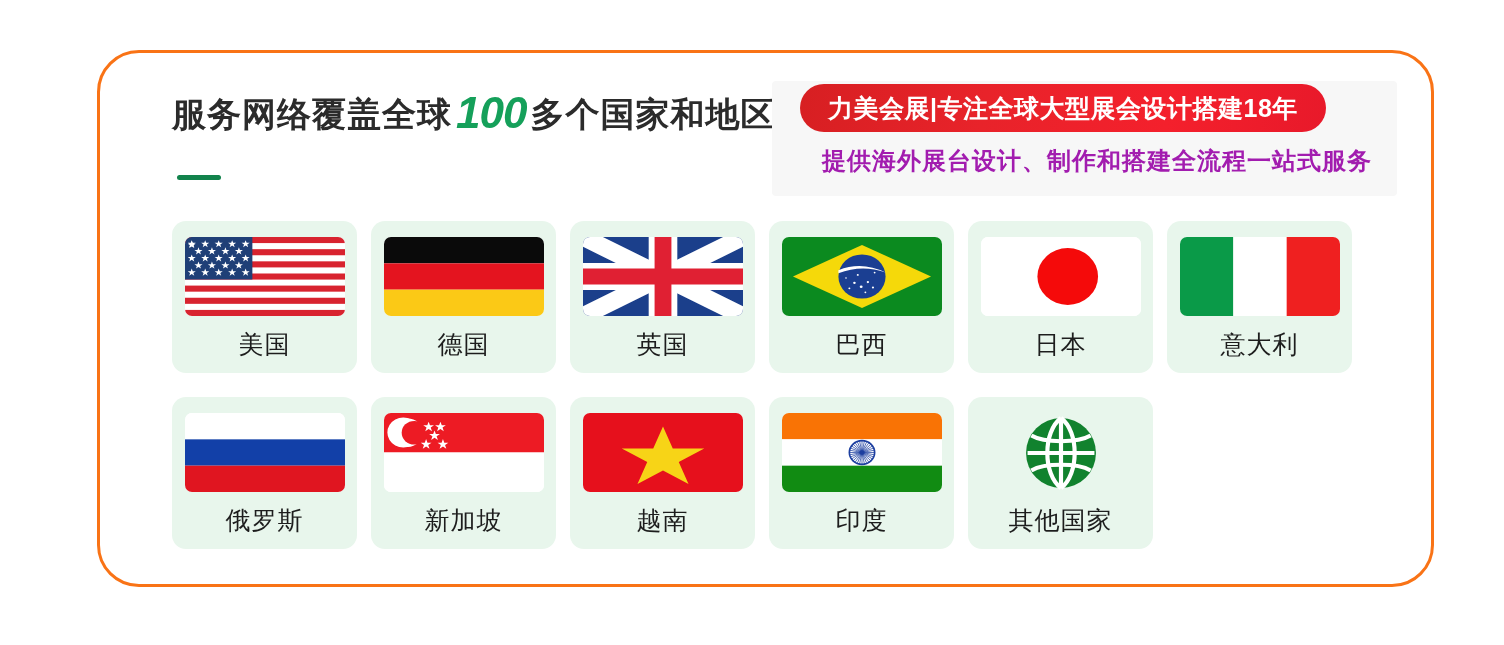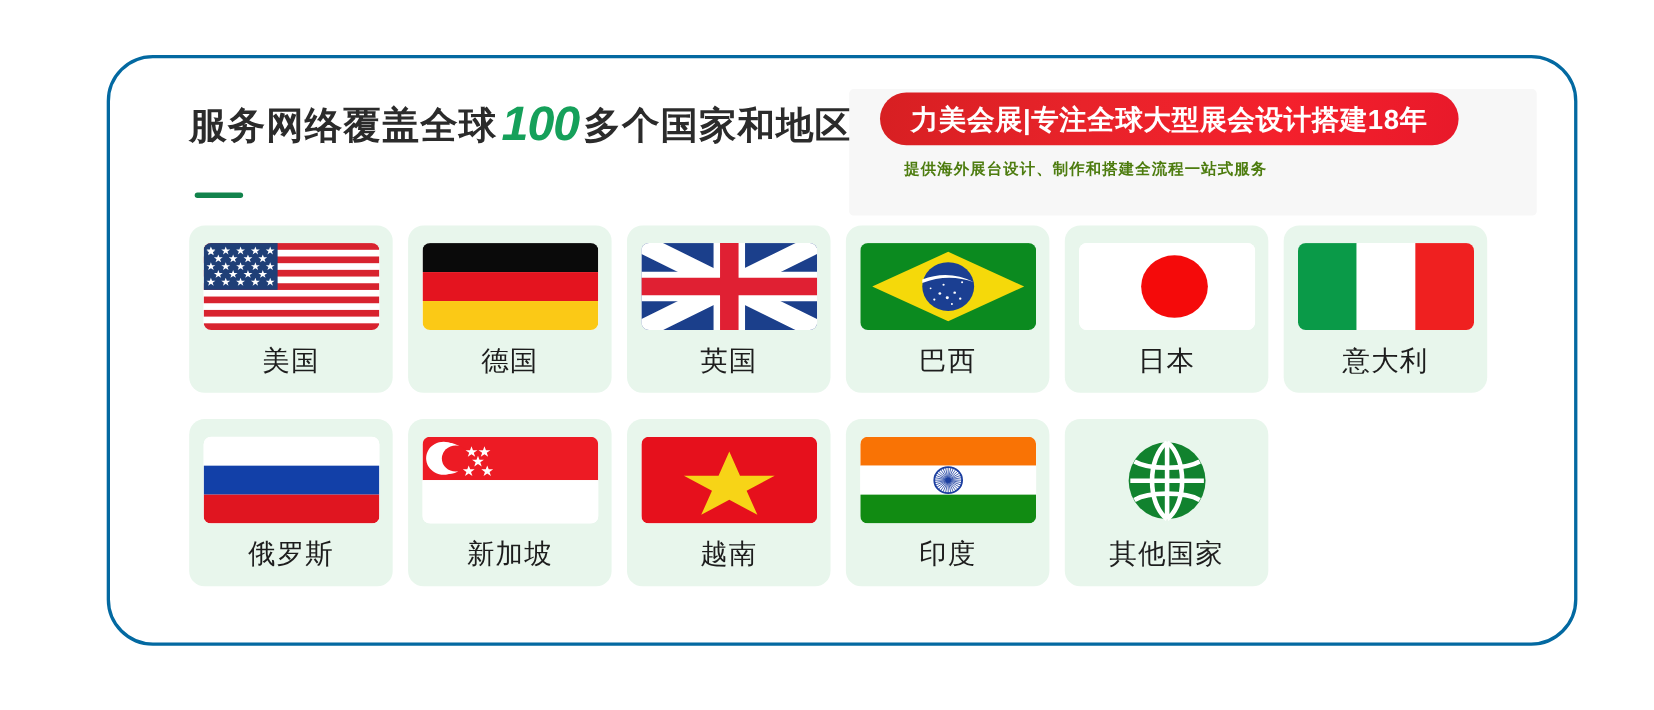--- a/index.html
+++ b/index.html
@@ -21,21 +21,21 @@
     background: #ffffff;
   }
 
   
   .frame {
     position: absolute;
     left: 97px;
     top: 50px;
     width: 1337px;
     height: 537px;
-    border: 3px solid #0369a1;
+    border: 3px solid #f97316;
     border-radius: 42px;
     box-sizing: border-box;
     background: #ffffff;
   }
 
   
   .header {
     position: absolute;
     left: 0;
     top: 0;
@@ -100,32 +100,32 @@
     font-weight: 700;
     letter-spacing: 0.5px;
     white-space: nowrap;
     box-sizing: border-box;
   }
 
   .promo-sub {
     position: absolute;
     left: 50px;
     top: 64px;
-    font-size: 14px;
+    font-size: 24px;
     font-weight: 700;
-    color: #4d7c0f;
+    color: #a21caf;
     letter-spacing: 1px;
     white-space: nowrap;
   }
 
   
   .grid {
     position: absolute;
     left: 72px;
-    top: 152px;
+    top: 168px;
     width: 1195px;
     display: grid;
     grid-template-columns: repeat(6, 185px);
     grid-auto-rows: 152px;
     column-gap: 14px;
     row-gap: 24px;
   }
 
   .card {
     background: #e8f6ec;

